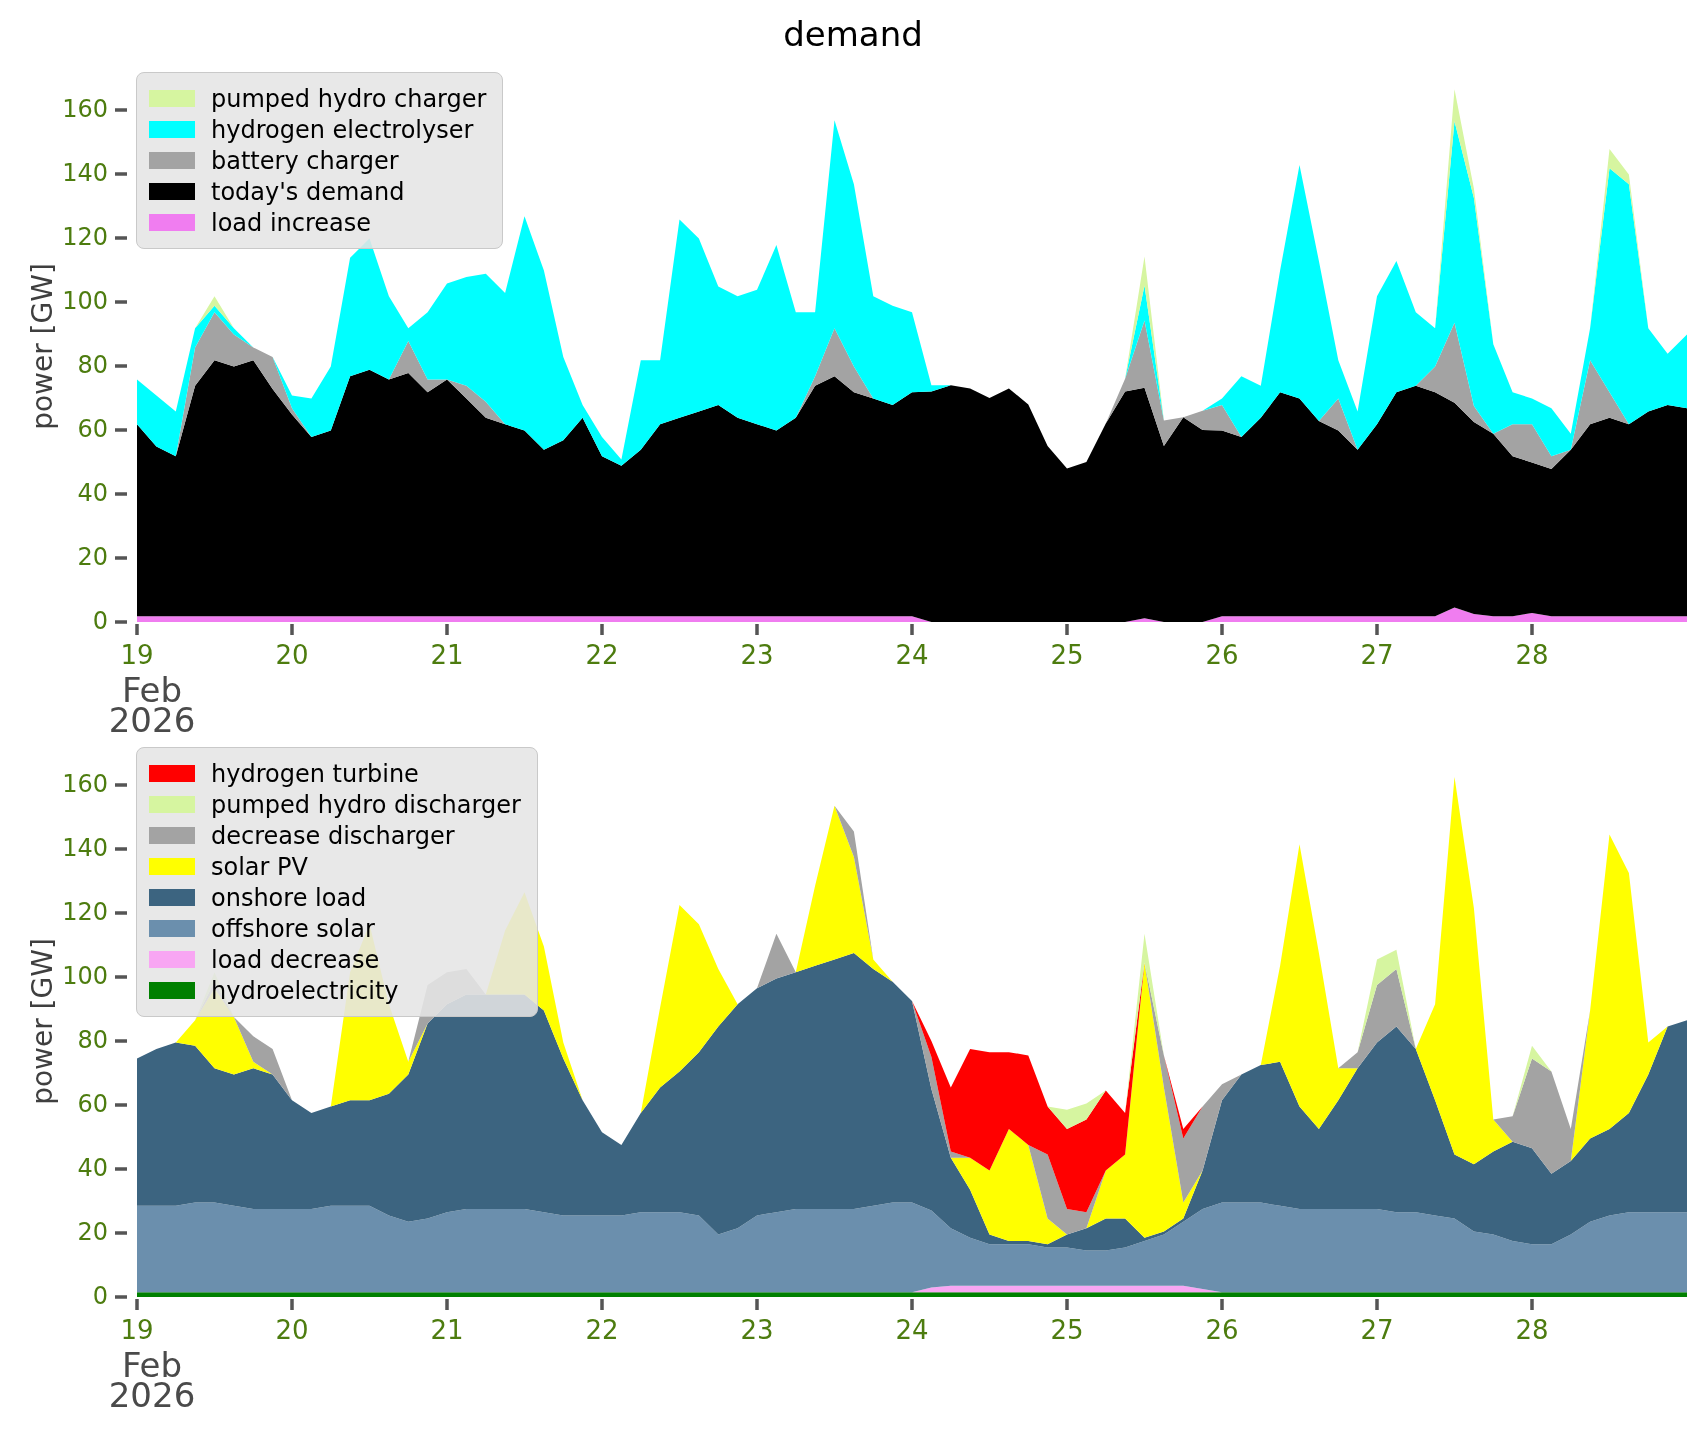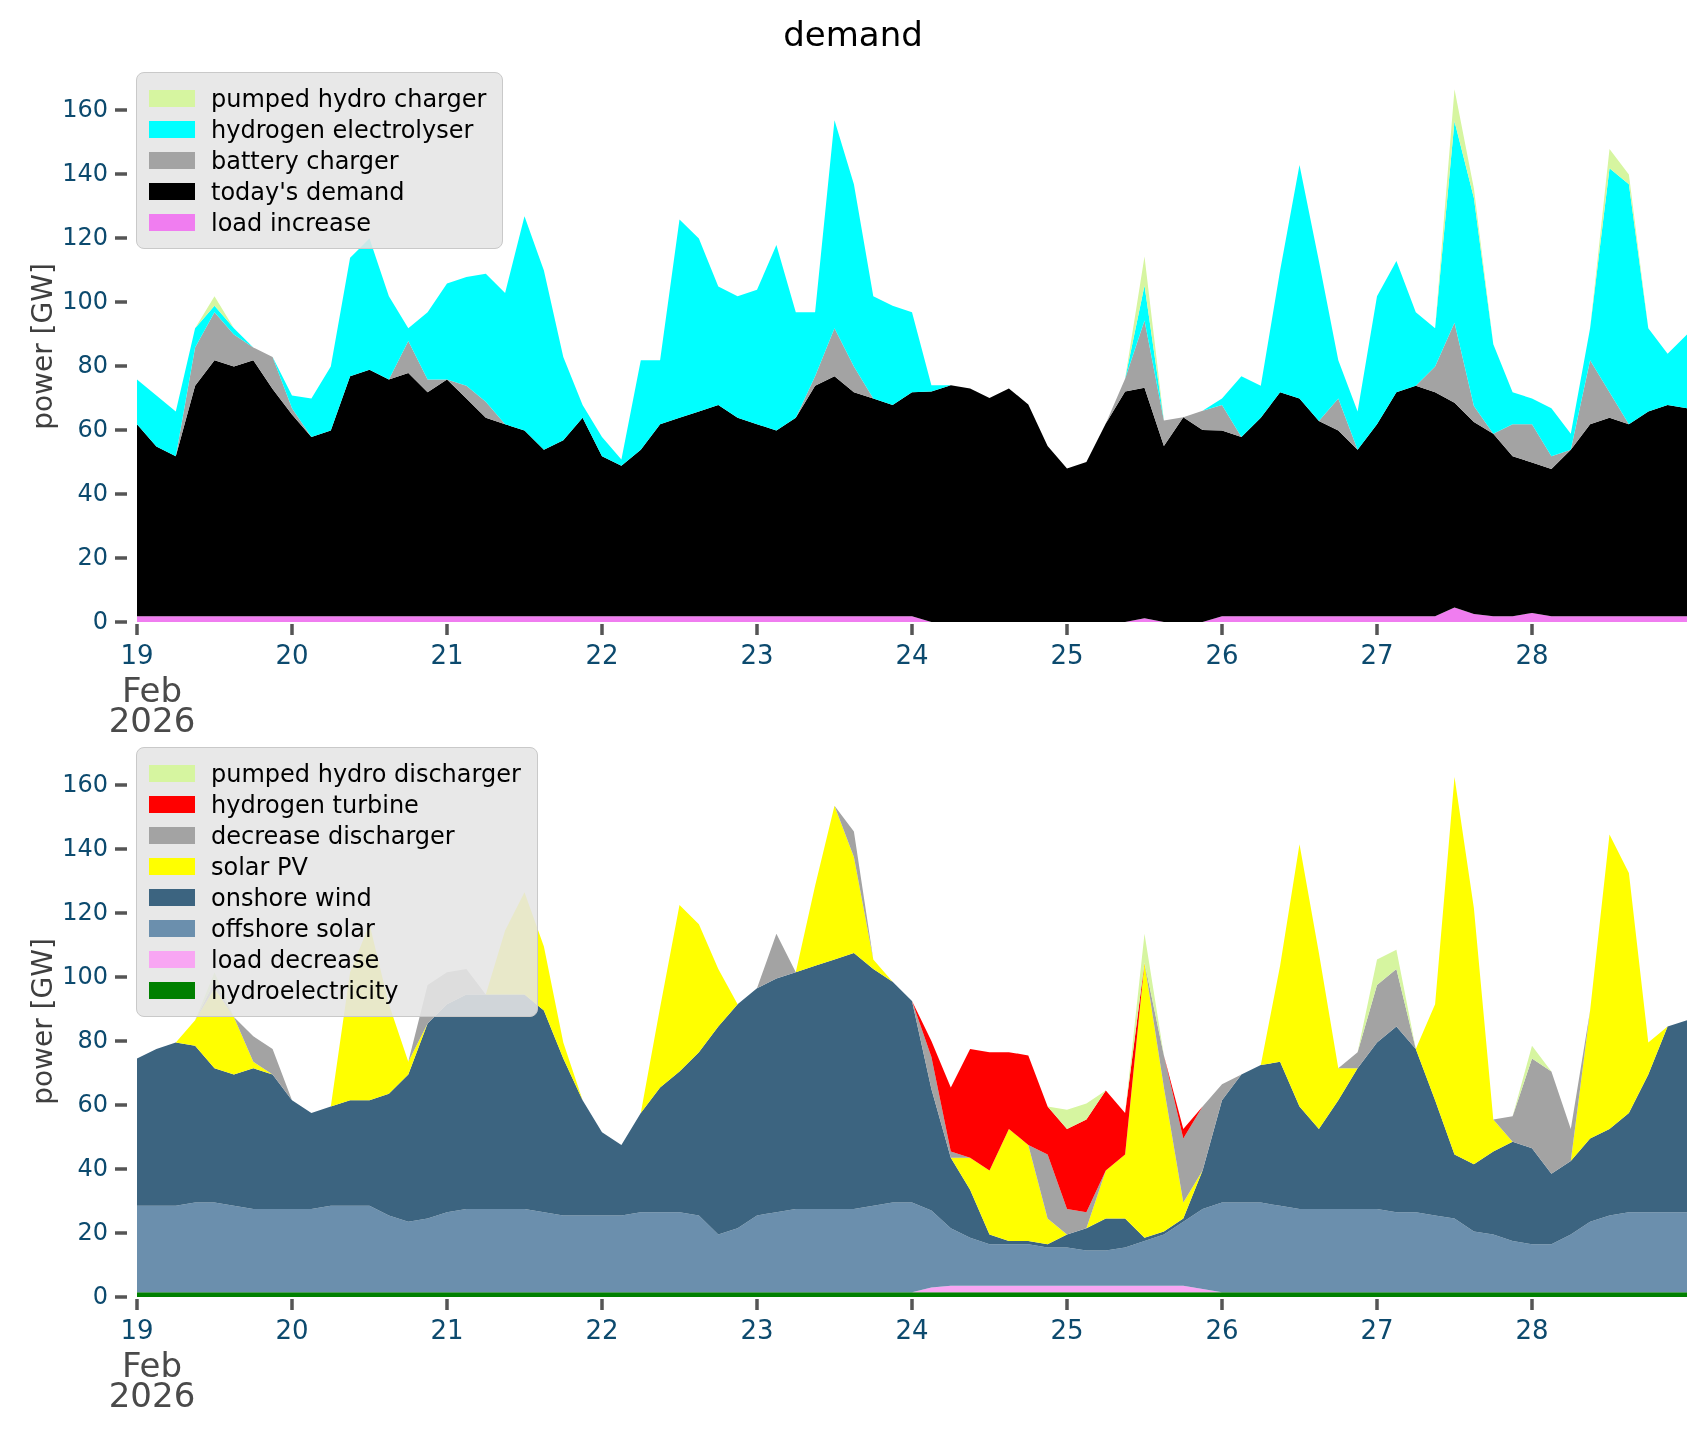--- a/index.html
+++ b/index.html
@@ -2,21 +2,21 @@
 <html><head>
 <meta charset="utf-8">
 <style>
   html,body{margin:0;padding:0;background:#ffffff;}
   #figure{position:relative;width:1706px;height:1431px;background:#ffffff;overflow:hidden;
           font-family:"DejaVu Sans","Liberation Sans",sans-serif;border-radius:13px;}
   #chart-svg{position:absolute;left:0;top:0;}
   .chart-title{position:absolute;width:1706px;text-align:center;font-size:34px;color:#000;}
   .y-axis-label{position:absolute;transform:rotate(-90deg);transform-origin:center;
                 font-size:28px;color:#3f3f3f;white-space:nowrap;}
-  .tick-label{position:absolute;color:#0c4a6e;}
+  .tick-label{position:absolute;color:#4d7c0f;}
   .ytick{font-size:24px;text-align:right;width:70px;}
   .xtick{font-size:26px;text-align:center;width:90px;}
   .xsub{font-size:34px;text-align:center;width:110px;color:#4a4a4a;}
   .legend{position:absolute;background:rgba(229,229,229,0.88);border:1px solid #c9c9c9;
           border-radius:8px;padding:10px 16px 10px 12px;z-index:5;}
   .legend-row{display:flex;align-items:center;height:31px;}
   .legend-swatch{width:46px;height:17px;margin-right:16px;flex:0 0 auto;}
   .legend-label{font-size:24px;color:#000;white-space:nowrap;}
 </style>
 </head>
@@ -99,38 +99,38 @@
         <span class="legend-swatch" style="background: rgb(0, 0, 0);"></span>
         <span class="legend-label">today's demand</span>
       </div>
       <div class="legend-row">
         <span class="legend-swatch" style="background: rgb(240, 125, 240);"></span>
         <span class="legend-label">load increase</span>
       </div>
     </div>
   <div id="legend-supply" class="legend" style="left:136px;top:747px;">
       <div class="legend-row">
+        <span class="legend-swatch" style="background: rgb(255, 0, 0);"></span>
+        <span class="legend-label">hydrogen turbine</span>
+      </div>
+      <div class="legend-row">
         <span class="legend-swatch" style="background: rgb(214, 245, 160);"></span>
         <span class="legend-label">pumped hydro discharger</span>
-      </div>
-      <div class="legend-row">
-        <span class="legend-swatch" style="background: rgb(255, 0, 0);"></span>
-        <span class="legend-label">hydrogen turbine</span>
       </div>
       <div class="legend-row">
         <span class="legend-swatch" style="background: rgb(163, 163, 163);"></span>
         <span class="legend-label">decrease discharger</span>
       </div>
       <div class="legend-row">
         <span class="legend-swatch" style="background: rgb(255, 255, 0);"></span>
         <span class="legend-label">solar PV</span>
       </div>
       <div class="legend-row">
         <span class="legend-swatch" style="background: rgb(60, 100, 128);"></span>
-        <span class="legend-label">onshore wind</span>
+        <span class="legend-label">onshore load</span>
       </div>
       <div class="legend-row">
         <span class="legend-swatch" style="background: rgb(107, 143, 173);"></span>
         <span class="legend-label">offshore solar</span>
       </div>
       <div class="legend-row">
         <span class="legend-swatch" style="background: rgb(248, 166, 243);"></span>
         <span class="legend-label">load decrease</span>
       </div>
       <div class="legend-row">

